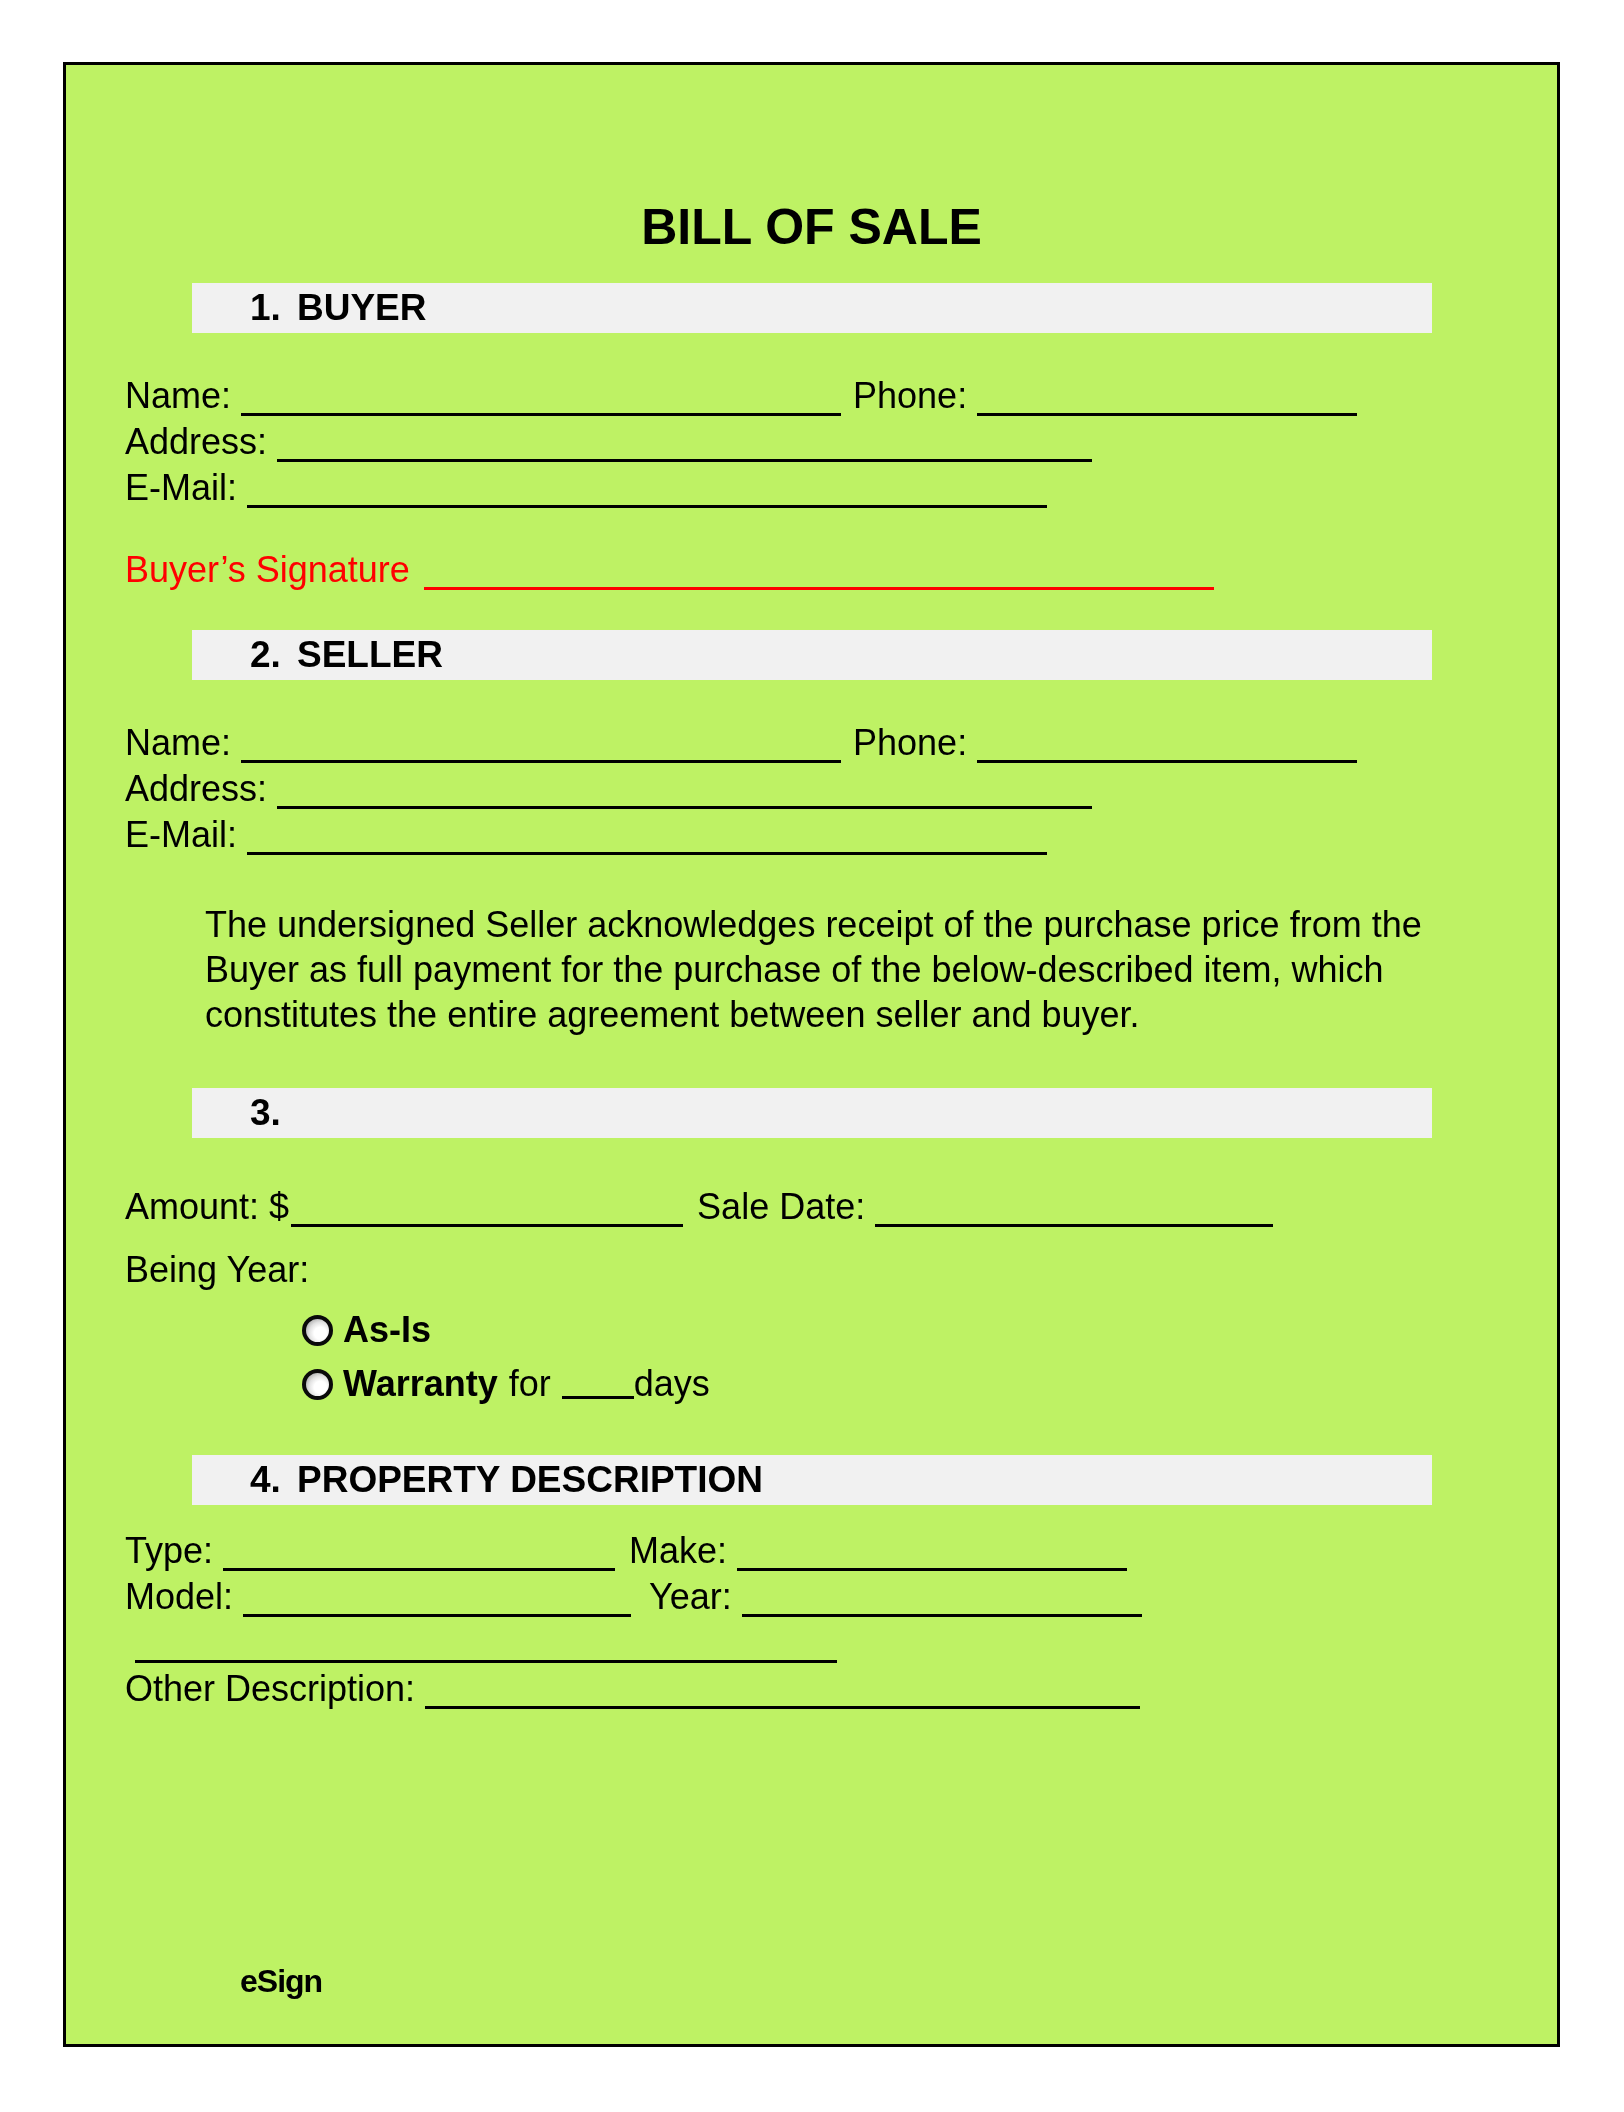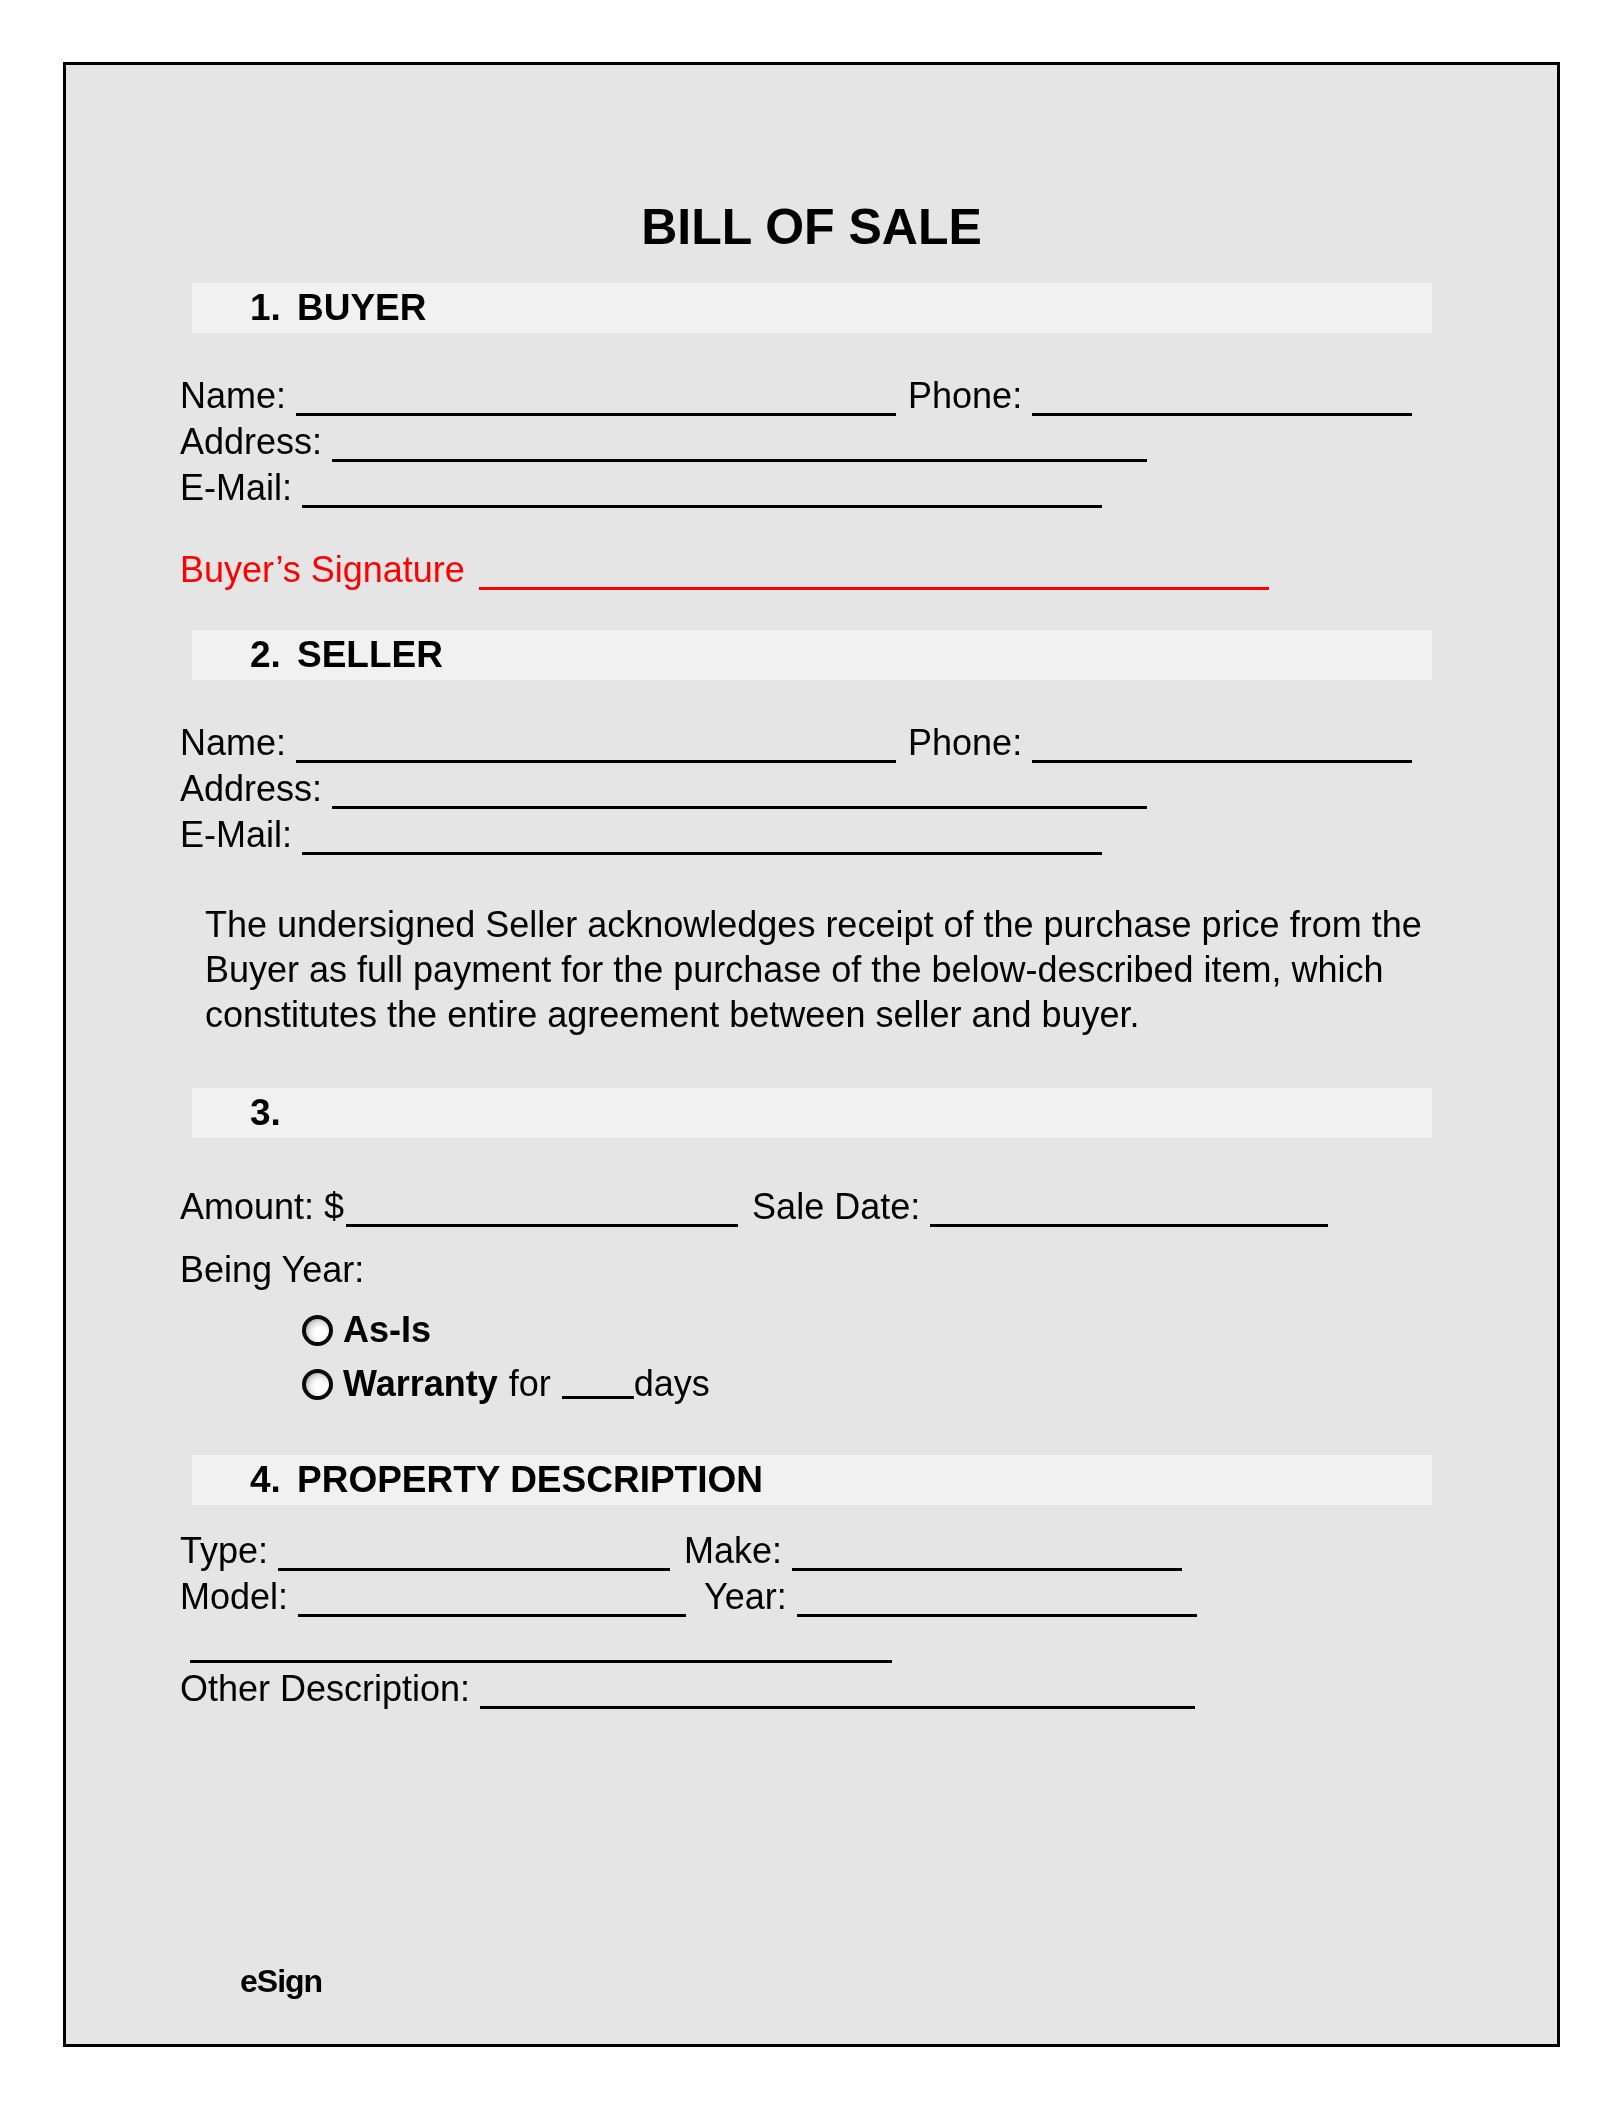--- a/index.html
+++ b/index.html
@@ -13,21 +13,21 @@
     position: relative;
   }
   .page-frame {
     position: absolute;
     left: 63px;
     top: 62px;
     width: 1497px;
     height: 1985px;
     border: 3px solid #000;
     box-sizing: border-box;
-    background: #e5e5e5;
+    background: #bef264;
   }
   .form-title {
     margin-top: 133px;
     text-align: center;
     font-size: 50px;
     font-weight: bold;
     line-height: 58px;
     letter-spacing: 0px;
   }
   .section-bar {
@@ -42,21 +42,21 @@
     font-size: 37px;
     font-weight: bold;
   }
   .section-bar .sec-num { width: 47px; flex: 0 0 auto; }
   .bar-1 { margin-top: 27px; }
   .bar-2 { margin-top: 38px; }
   .bar-3 { margin-top: 51px; }
   .bar-4 { margin-top: 45px; }
 
   .row {
-    margin-left: 114px;
+    margin-left: 59px;
     display: flex;
     align-items: flex-end;
     font-size: 36px;
     height: 46px;
     line-height: 44px;
     width: 1232px;
     box-sizing: border-box;
   }
   .row .lbl { white-space: pre; flex: 0 0 auto; }
   .fill {

